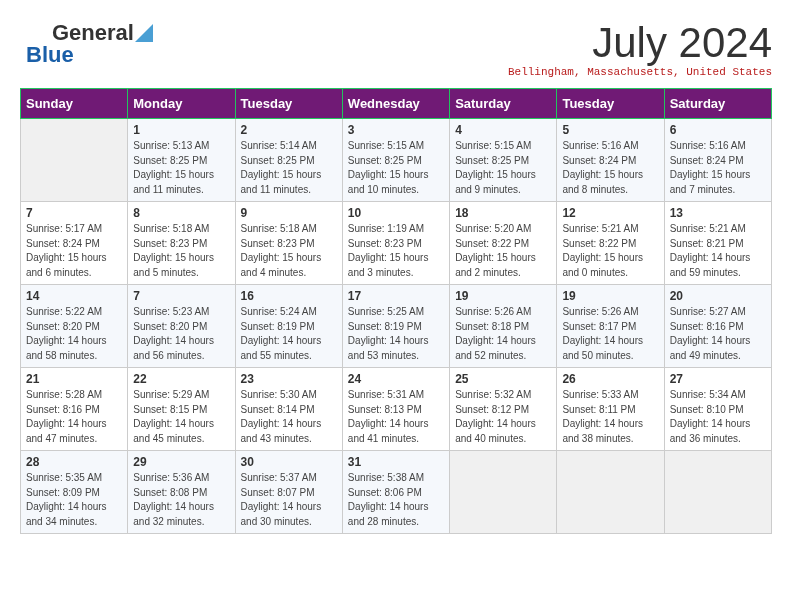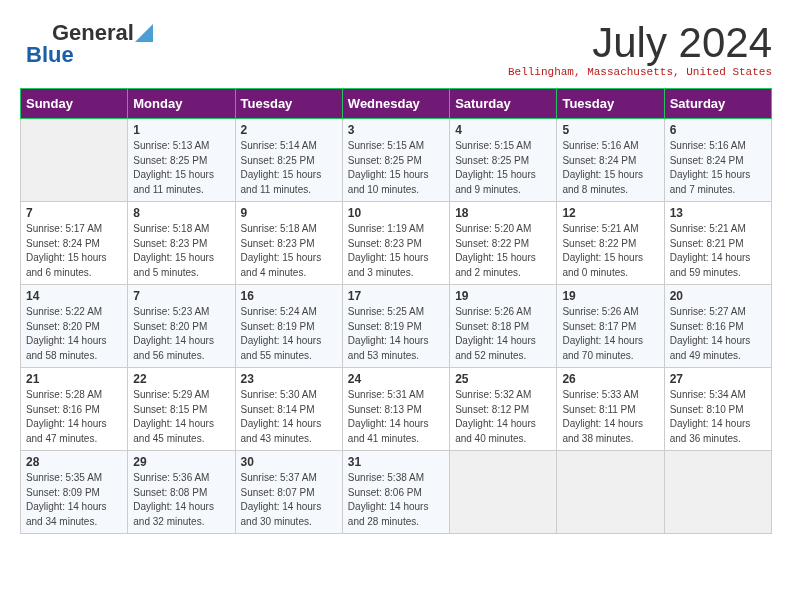--- a/index.html
+++ b/index.html
@@ -263,21 +263,21 @@
           <span>Sunrise: 5:26 AM</span><br>
           <span>Sunset: 8:18 PM</span><br>
           <span>Daylight: 14 hours and 52 minutes.</span>
         </div>
         </td>
         <td>
           <span class="day-number">19</span>
         <div class="cell-info">
           <span>Sunrise: 5:26 AM</span><br>
           <span>Sunset: 8:17 PM</span><br>
-          <span>Daylight: 14 hours and 70 minutes.</span>
+          <span>Daylight: 14 hours and 50 minutes.</span>
         </div>
         </td>
         <td>
           <span class="day-number">20</span>
         <div class="cell-info">
           <span>Sunrise: 5:27 AM</span><br>
           <span>Sunset: 8:16 PM</span><br>
           <span>Daylight: 14 hours and 49 minutes.</span>
         </div>
         </td>

